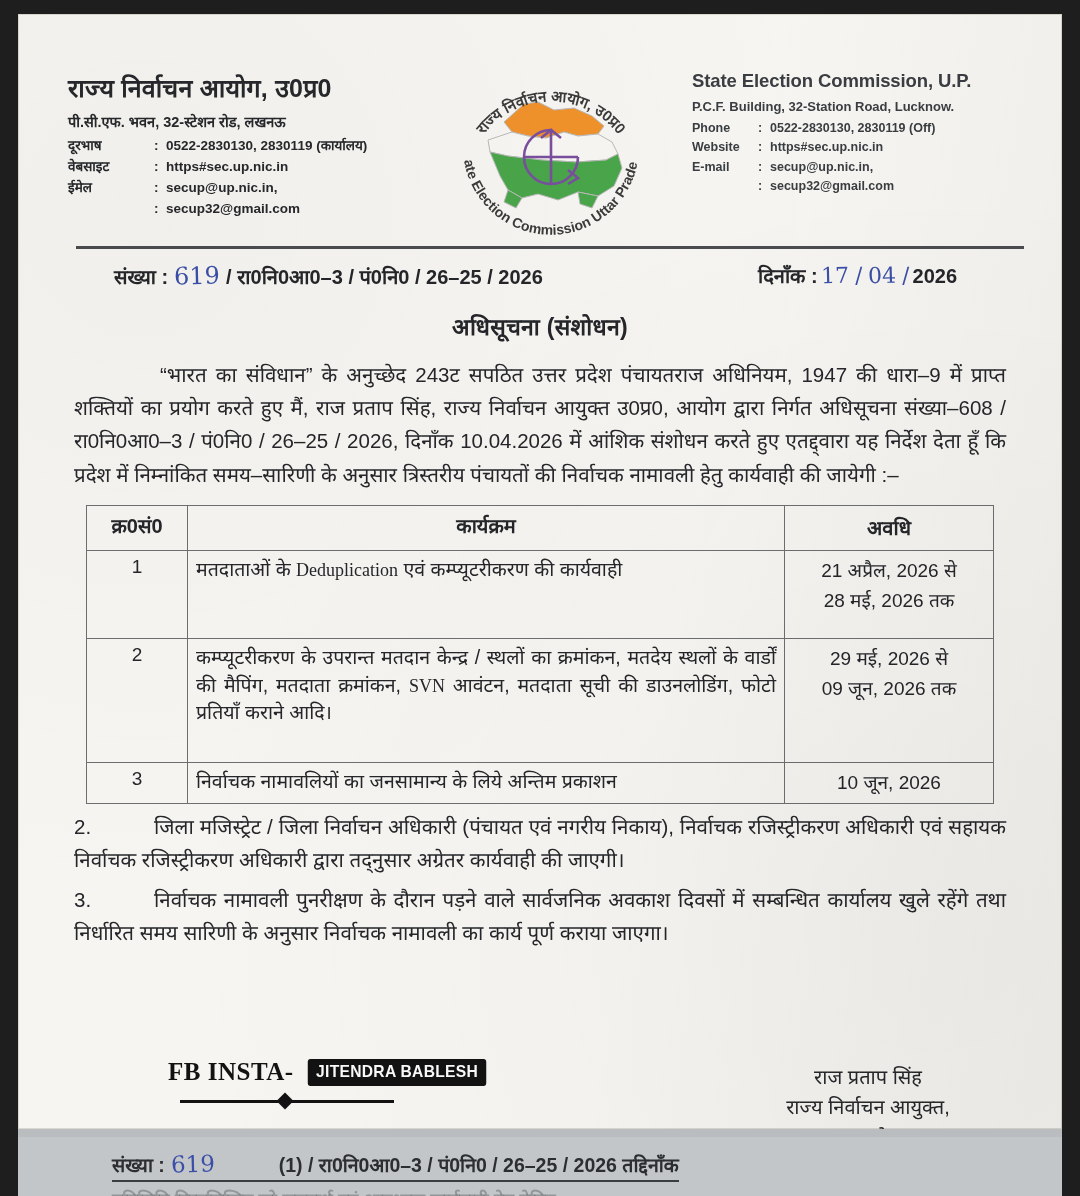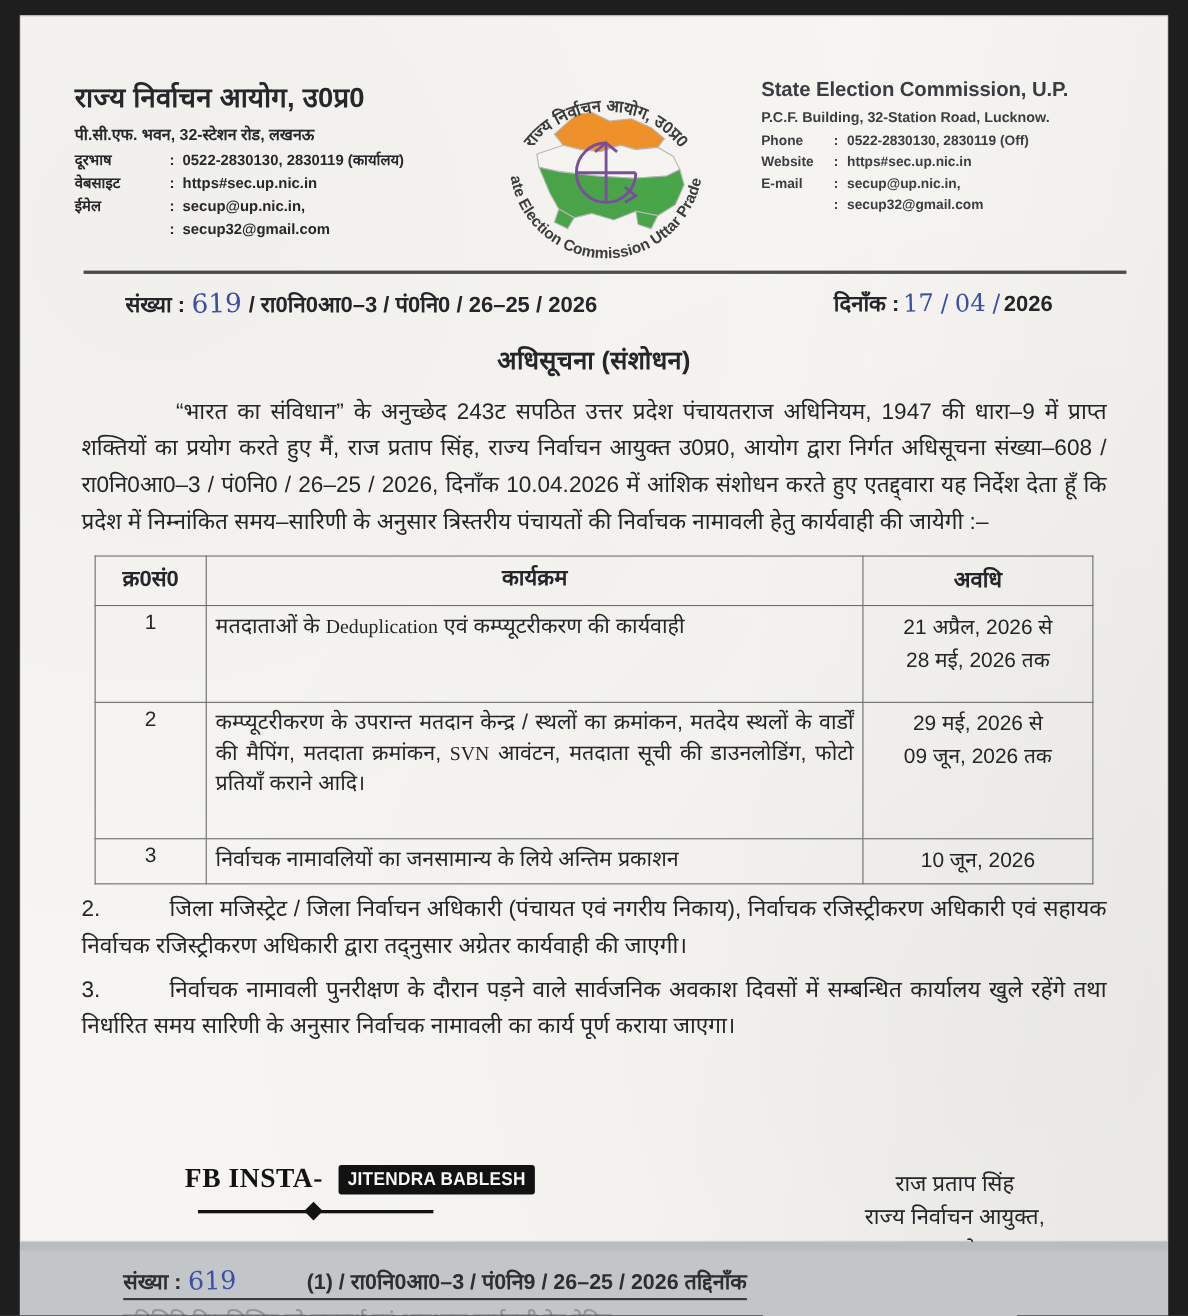--- a/index.html
+++ b/index.html
@@ -504,19 +504,19 @@
     </div>
 
   </div>
 
   <div id="nextpage">
     <div class="sheet">
       <div class="np-line">
         <span>संख्या :</span>
         <span class="hand">619</span>
         <span class="np-gap"></span>
-        <span>(1) / रा0नि0आ0–3 / पं0नि9 / 26–25 / 2026 तद्दिनाँक</span>
+        <span>(1) / रा0नि0आ0–3 / पं0नि0 / 26–25 / 2026 तद्दिनाँक</span>
       </div>
       <div class="np-faint">प्रतिलिपि निम्नलिखित को सूचनार्थ एवं आवश्यक कार्यवाही हेतु प्रेषित</div>
     </div>
   </div>
 
 </div>
 
 </body></html>

